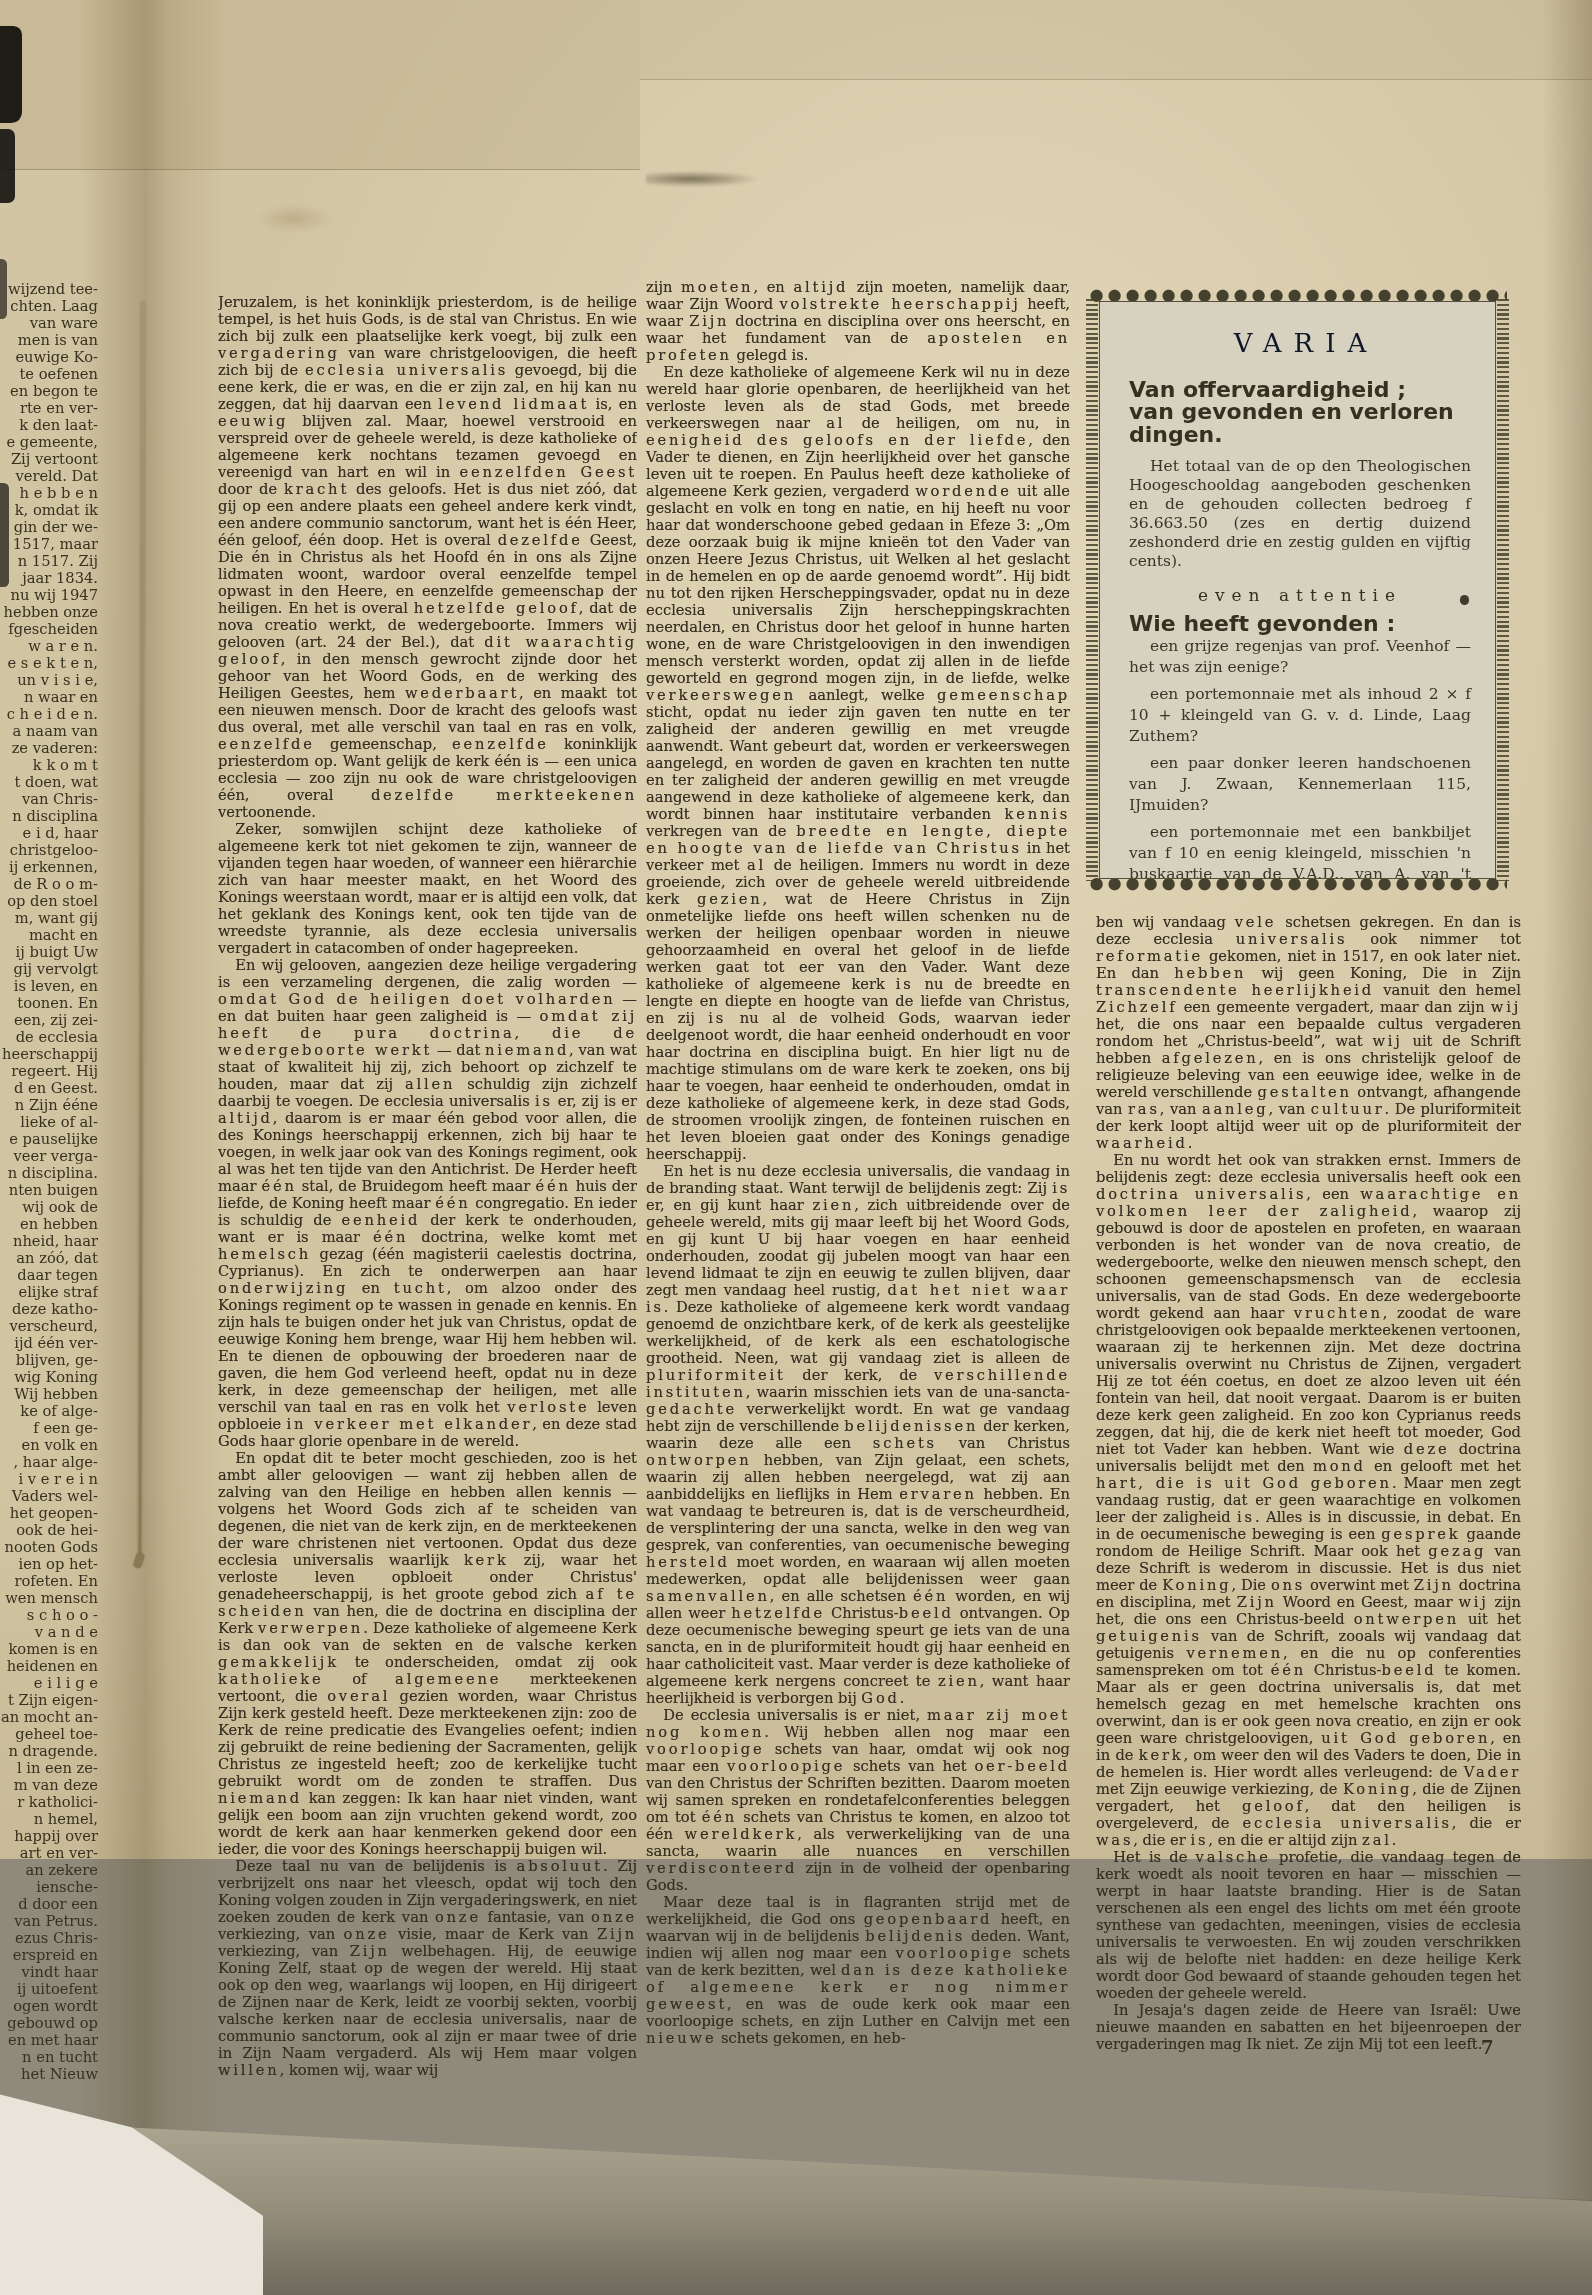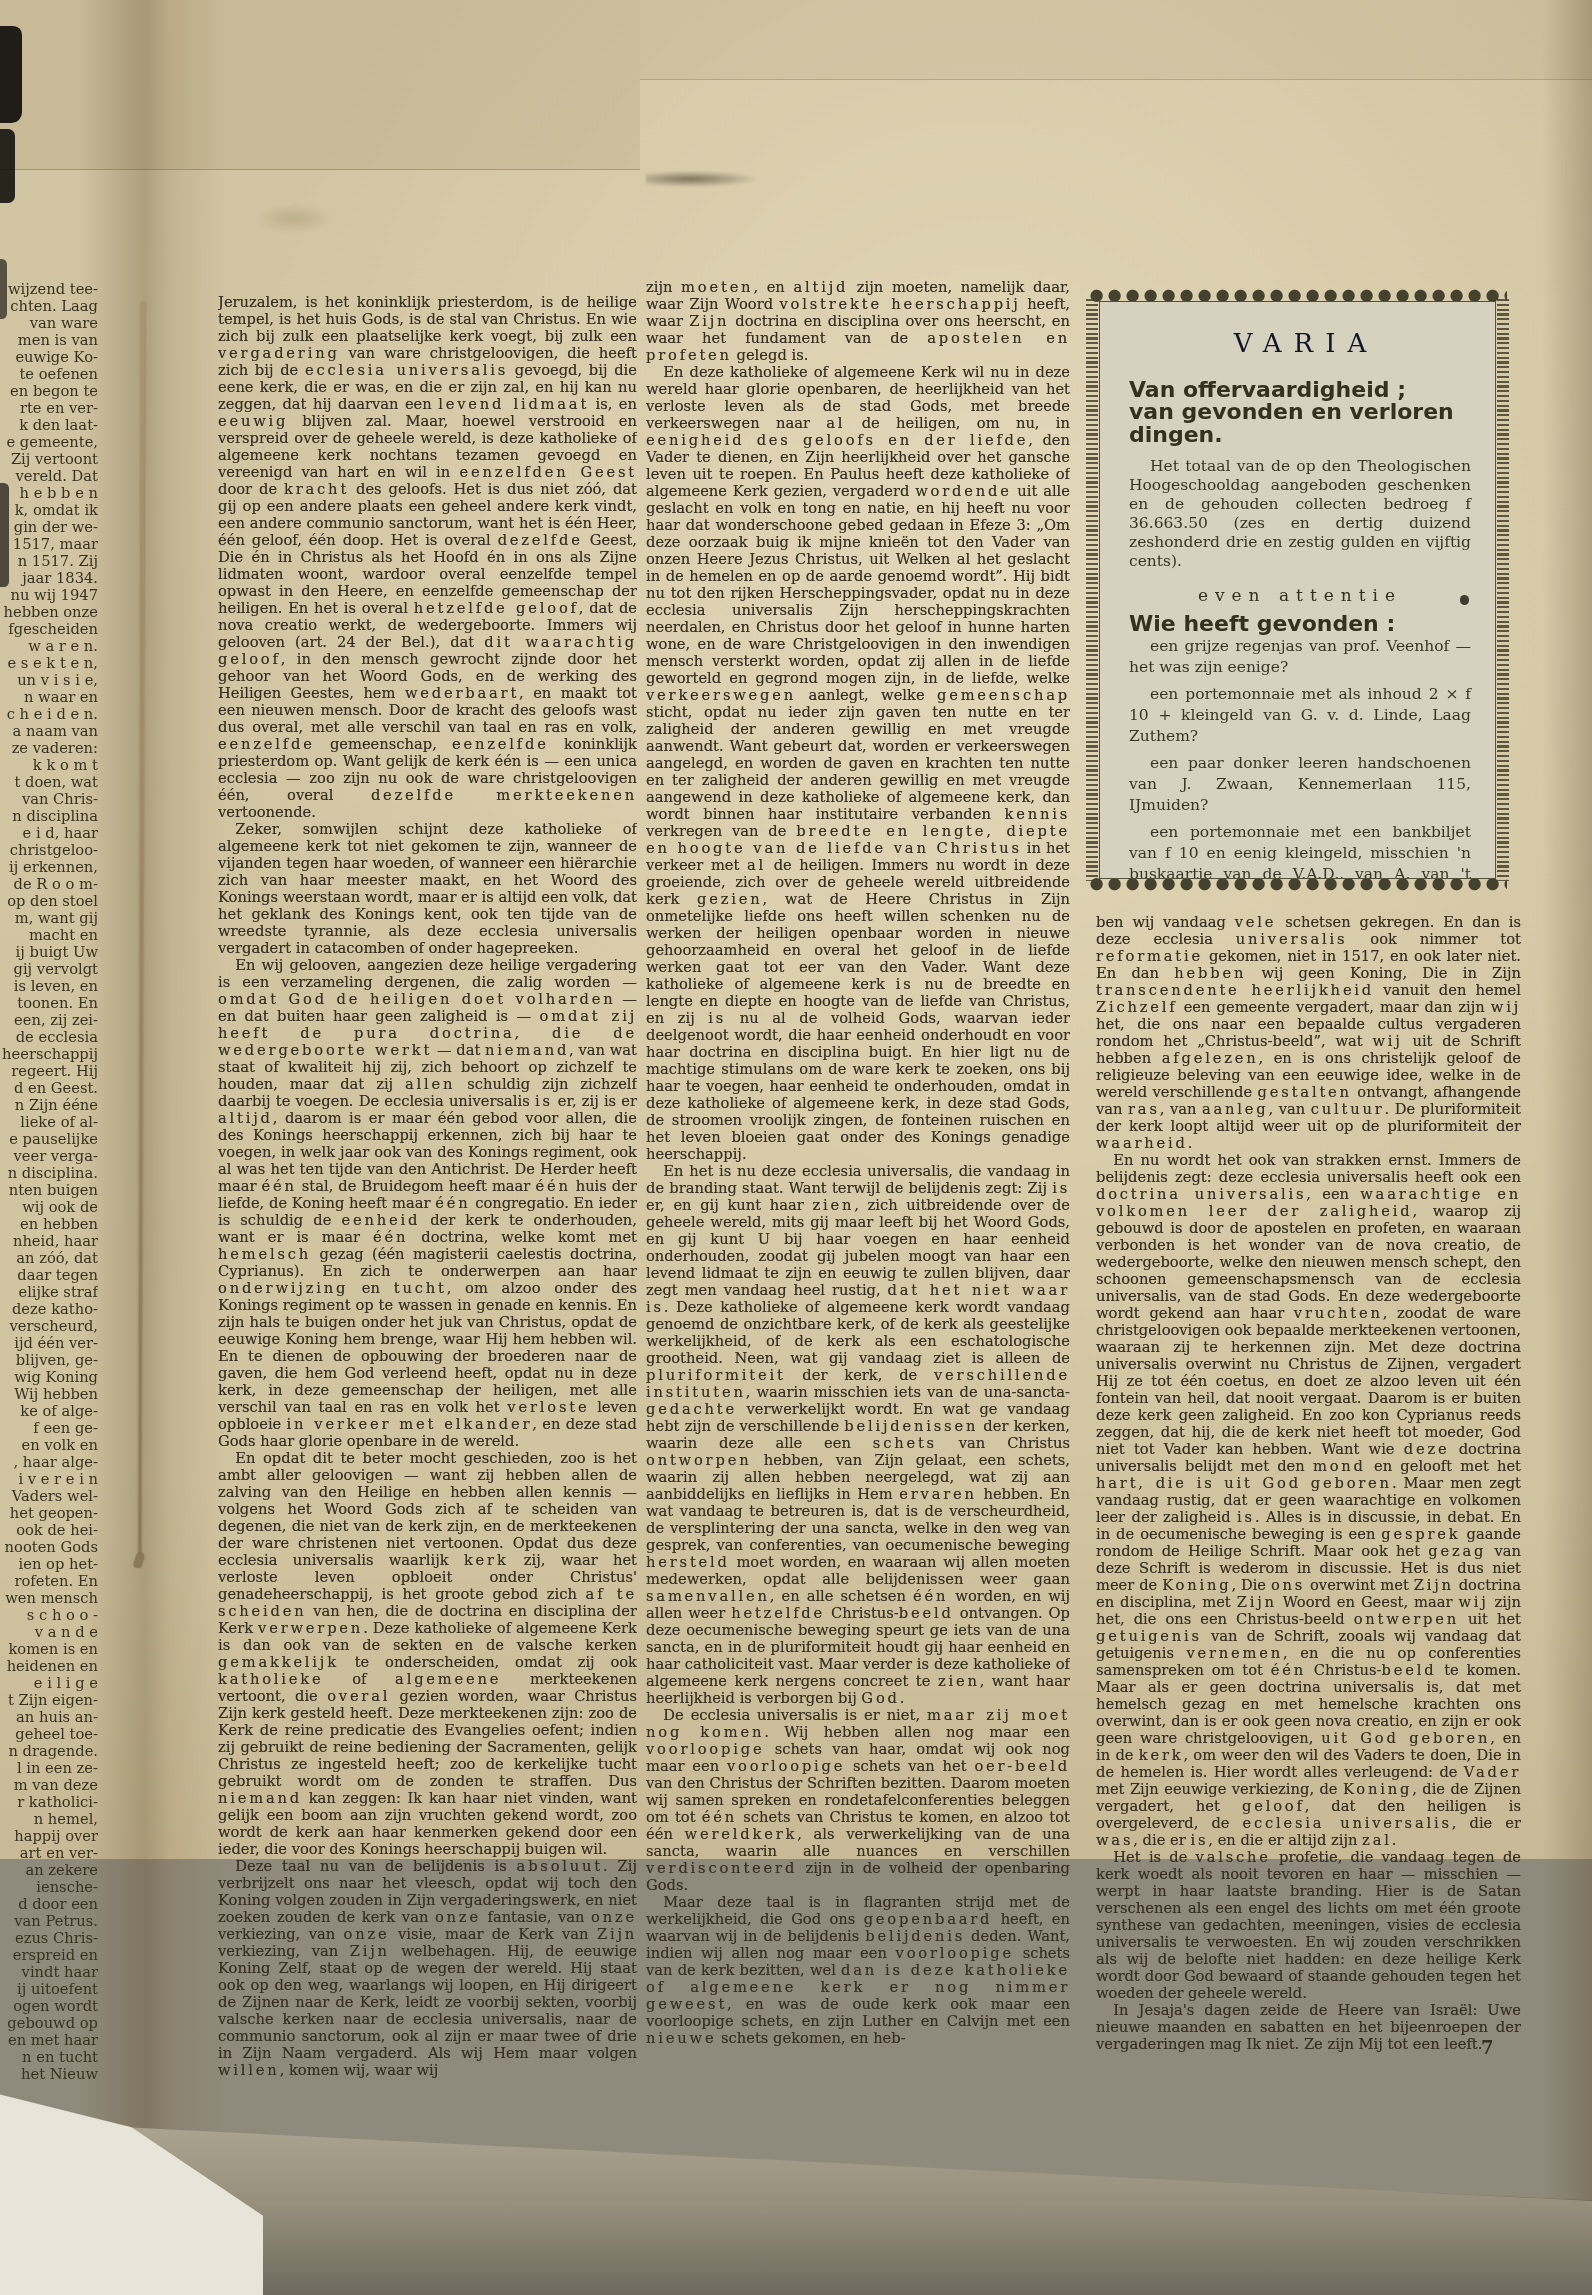--- a/index.html
+++ b/index.html
@@ -190,21 +190,21 @@
       <div class="frag">nooten Gods</div>
       <div class="frag">ien op het-</div>
       <div class="frag">rofeten. En</div>
       <div class="frag">wen mensch</div>
       <div class="frag">s c h o o -</div>
       <div class="frag">v a n d e</div>
       <div class="frag">komen is en</div>
       <div class="frag">heidenen en</div>
       <div class="frag">e i l i g e</div>
       <div class="frag">t Zijn eigen-</div>
-      <div class="frag">an huis an-</div>
+      <div class="frag">an mocht an-</div>
       <div class="frag">geheel toe-</div>
       <div class="frag">n dragende.</div>
       <div class="frag">l in een ze-</div>
       <div class="frag">m van deze</div>
       <div class="frag">r katholici-</div>
       <div class="frag">n hemel,</div>
       <div class="frag">happij over</div>
       <div class="frag">art en ver-</div>
       <div class="frag">an zekere</div>
       <div class="frag">iensche-</div>

